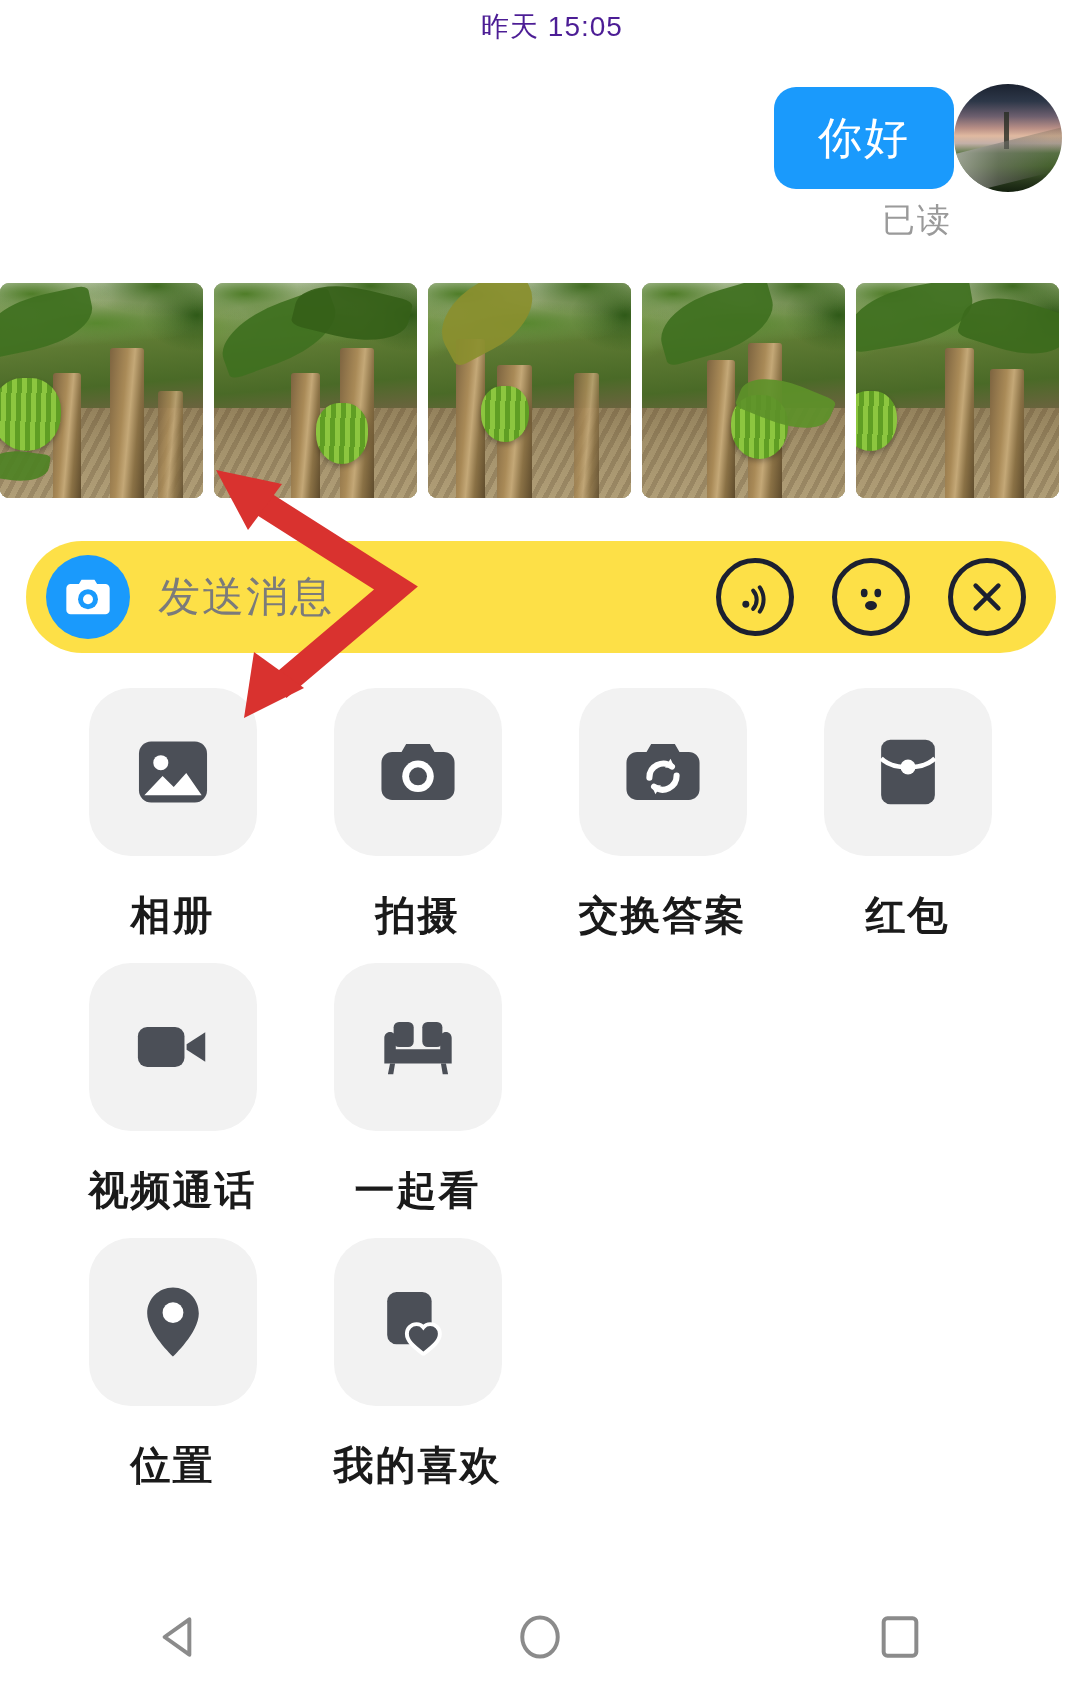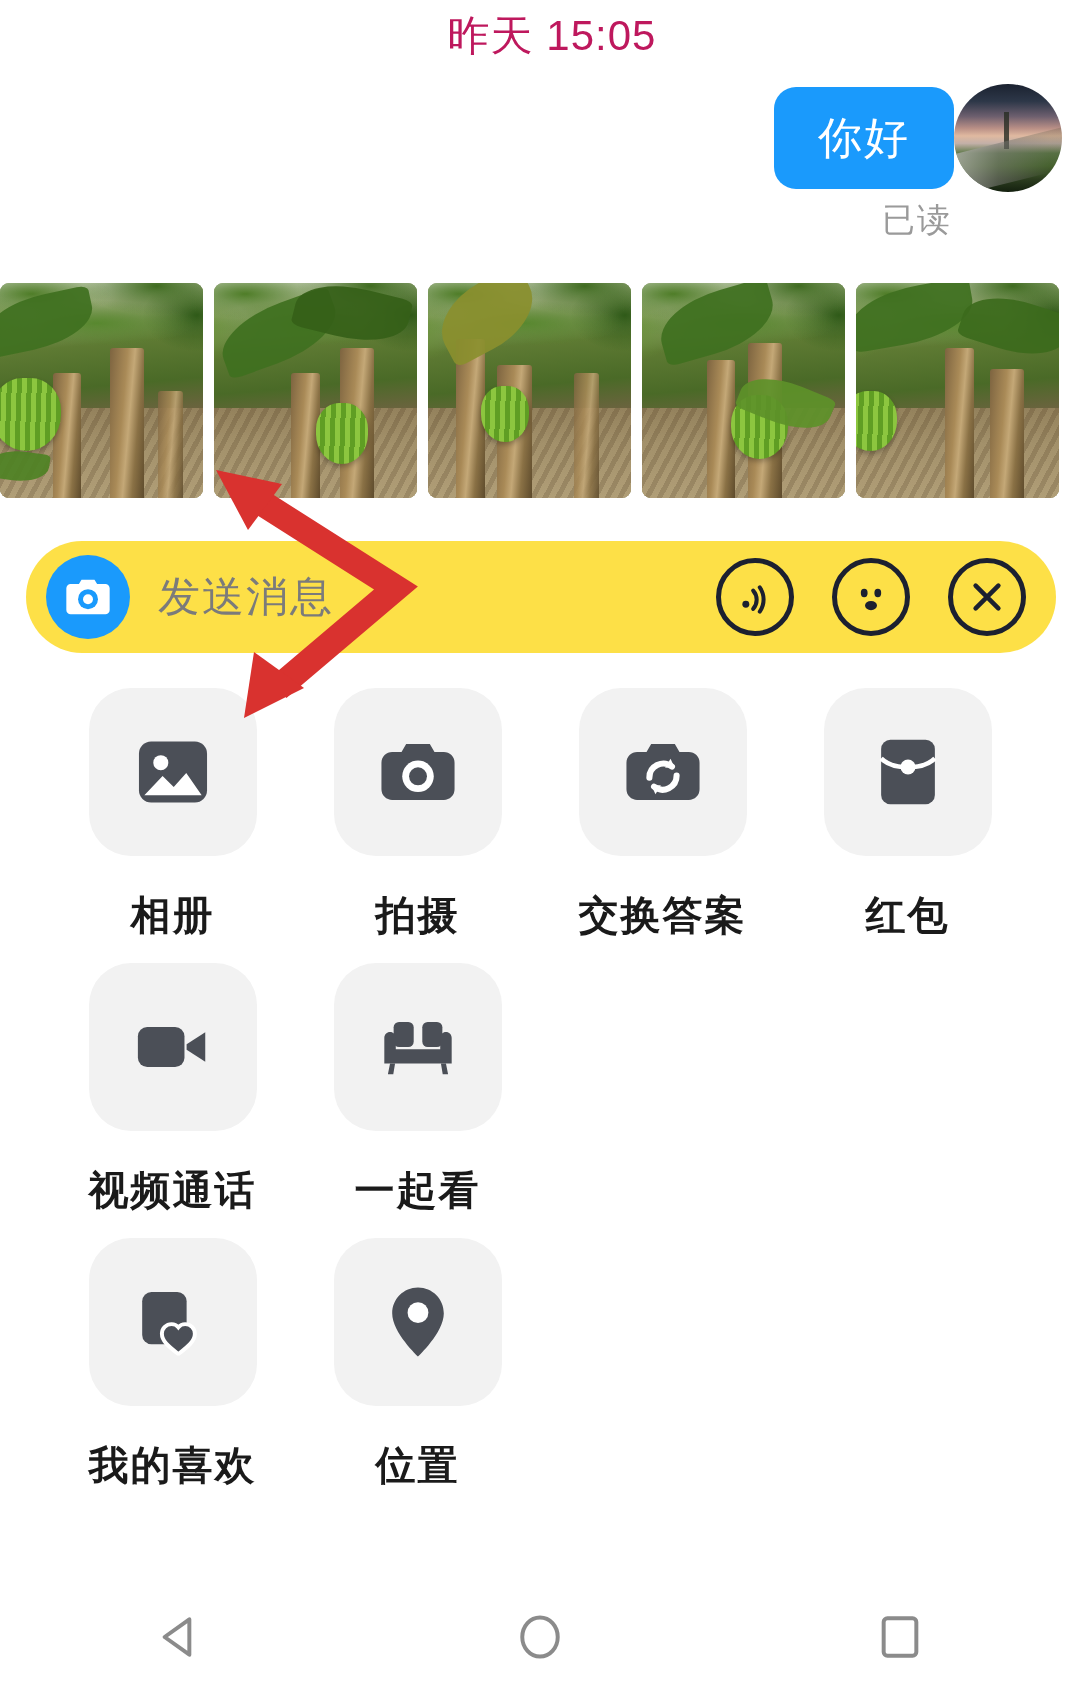--- a/index.html
+++ b/index.html
@@ -9,22 +9,22 @@
     font-family:"Liberation Sans","DejaVu Sans",sans-serif;
     position:relative;
     overflow:hidden;
   }
 
   
   .chat-area { position:relative; width:1080px; }
 
   .timestamp {
     text-align:center;
-    color:#be185d;
-    font-size:42px;
+    color:#4c1d95;
+    font-size:28px;
     letter-spacing:1px;
     padding-top:8px;
     height:58px;
     padding-left:24px;
   }
 
   .msg-row {
     display:flex;
     justify-content:flex-end;
     align-items:center;
@@ -417,35 +417,35 @@
       </div>
       <div class="tile-label">一起看</div>
     </div>
   </div>
 
   <div class="grid-row">
 
     <div class="grid-item">
       <div class="tile">
         <svg width="86" height="86" viewBox="0 0 24 24" aria-hidden="true">
+          <path d="M12 2.4c-4 0-7.2 3.2-7.2 7.2 0 5.3 7.2 12 7.2 12s7.2-6.7 7.2-12c0-4-3.2-7.2-7.2-7.2z" fill="#4b4f57"></path>
+          <circle cx="12" cy="9.4" r="2.9" fill="#ffffff"></circle>
+        </svg>
+      </div>
+      <div class="tile-label">位置</div>
+    </div>
+
+    <div class="grid-item">
+      <div class="tile">
+        <svg width="86" height="86" viewBox="0 0 24 24" aria-hidden="true">
           <rect x="3.4" y="3.6" width="12.4" height="14.6" rx="2.6" fill="#4b4f57"></rect>
           <path d="M13.3 20.8c-2.6-2-4.4-3.5-4.4-5.5 0-1.5 1.2-2.7 2.7-2.7.9 0 1.5.4 1.9.9.4-.5 1-.9 1.9-.9 1.5 0 2.7 1.2 2.7 2.7 0 2-1.8 3.5-4.4 5.5z" fill="#4b4f57" stroke="#ffffff" stroke-width="1.1"></path>
         </svg>
       </div>
       <div class="tile-label">我的喜欢</div>
-    </div>
-
-    <div class="grid-item">
-      <div class="tile">
-        <svg width="86" height="86" viewBox="0 0 24 24" aria-hidden="true">
-          <path d="M12 2.4c-4 0-7.2 3.2-7.2 7.2 0 5.3 7.2 12 7.2 12s7.2-6.7 7.2-12c0-4-3.2-7.2-7.2-7.2z" fill="#4b4f57"></path>
-          <circle cx="12" cy="9.4" r="2.9" fill="#ffffff"></circle>
-        </svg>
-      </div>
-      <div class="tile-label">位置</div>
     </div>
 
 
     <div class="grid-item"></div>
   </div>
 </div>
 
 <div class="annot">
   <svg width="290" height="300" viewBox="0 0 290 300" aria-hidden="true">
 

